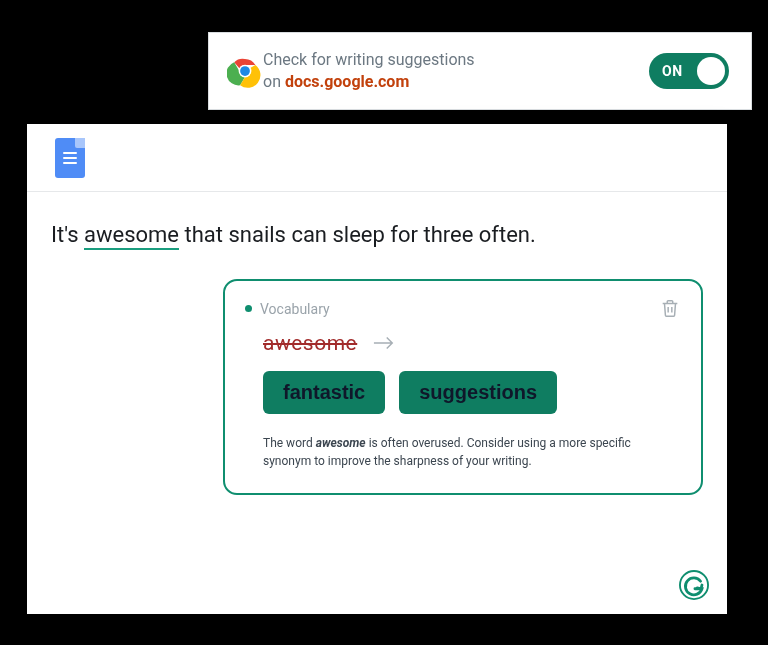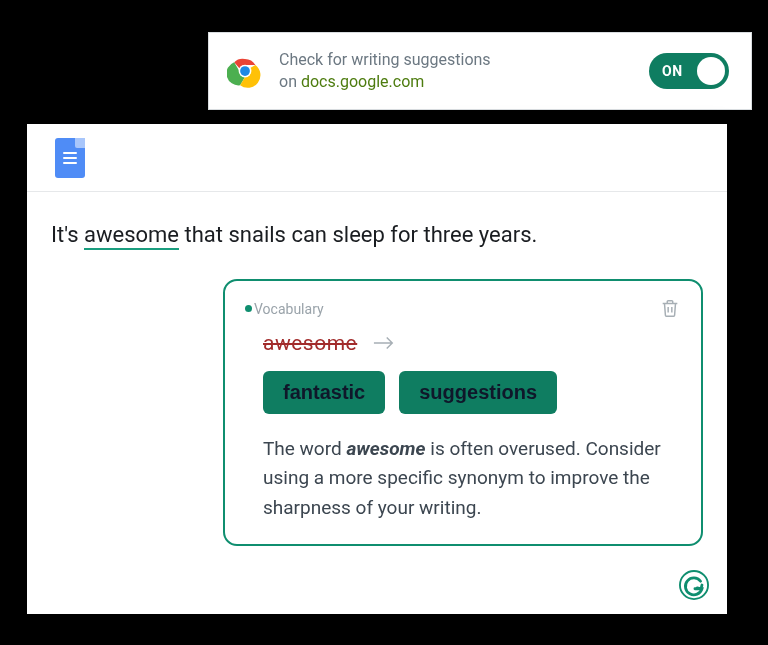--- a/index.html
+++ b/index.html
@@ -18,32 +18,31 @@
       top: 32px;
       left: 208px;
       width: 544px;
       height: 78px;
       background: #fff;
       border: 1px solid #d9dde0;
       box-shadow: 0 2px 10px rgba(0,0,0,0.07);
       display: flex;
       align-items: center;
       padding: 0 22px 0 18px;
-      gap: 16px;
     }
     .chrome-icon {
       width: 36px; height: 36px; flex: none;
     }
     .ext-text {
       flex: 1;
       font-size: 16px;
       color: #6c7882;
       line-height: 1.35;
     }
-    .ext-text b { font-weight: 400; color: #4d7c0f; }
+    .ext-text b { font-weight: 700; color: #c2410c; }
     .toggle {
       width: 80px; height: 36px;
       background: #0f7d61;
       border-radius: 18px;
       position: relative;
       display: flex;
       align-items: center;
       cursor: pointer;
     }
     .toggle-label {
@@ -121,21 +120,21 @@
       margin-left: 180px;
       width: 480px;
       border: 2px solid #0f8e6f;
       border-radius: 14px;
       padding: 20px 26px 22px 20px;
       position: relative;
     }
     .card-top {
       display: flex;
       align-items: flex-start;
-      gap: 2px;
+      gap: 8px;
     }
     .dot {
       width: 7px; height: 7px; background: #0f8e6f; border-radius: 50%;
       margin-top: 4px;
       flex: none;
     }
     .card-cat {
       font-size: 14px;
       color: #9aa3aa;
     }
@@ -175,21 +174,21 @@
       font-weight: 700;
       font-size: 20px;
       padding: 10px 20px;
       border-radius: 6px;
       cursor: pointer;
       border: none;
     }
     .explain {
       margin-top: 20px;
       margin-left: 18px;
-      font-size: 19px;
+      font-size: 12px;
       color: #3c4650;
       line-height: 1.55;
       max-width: 410px;
     }
     .explain i { font-weight: 700; font-style: italic; }
 
     
     .g-badge {
       position: absolute;
       right: 18px;
@@ -224,21 +223,21 @@
   <div class="doc-header">
     <div class="docs-icon">
       <div class="docs-line"></div>
       <div class="docs-line"></div>
       <div class="docs-line"></div>
     </div>
   </div>
 
   <div class="doc-body">
     <div class="sentence">
-      <span>It's </span><span class="word-hl">awesome</span><span> that snails can sleep for three years.</span>
+      <span>It's </span><span class="word-hl">awesome</span><span> that snails can sleep for three often.</span>
     </div>
 
     <div class="card">
       <div class="card-top">
         <div class="dot"></div>
         <div class="card-cat">Vocabulary</div>
       </div>
       <svg class="trash" viewBox="0 0 24 24" fill="none" stroke="#a7afb5" stroke-width="1.6">
         <path d="M4 7h16M9 7V5a1 1 0 0 1 1-1h4a1 1 0 0 1 1 1v2M6 7l1 13a1 1 0 0 0 1 1h8a1 1 0 0 0 1-1l1-13"></path>
         <path d="M10 11v6M14 11v6"></path>

